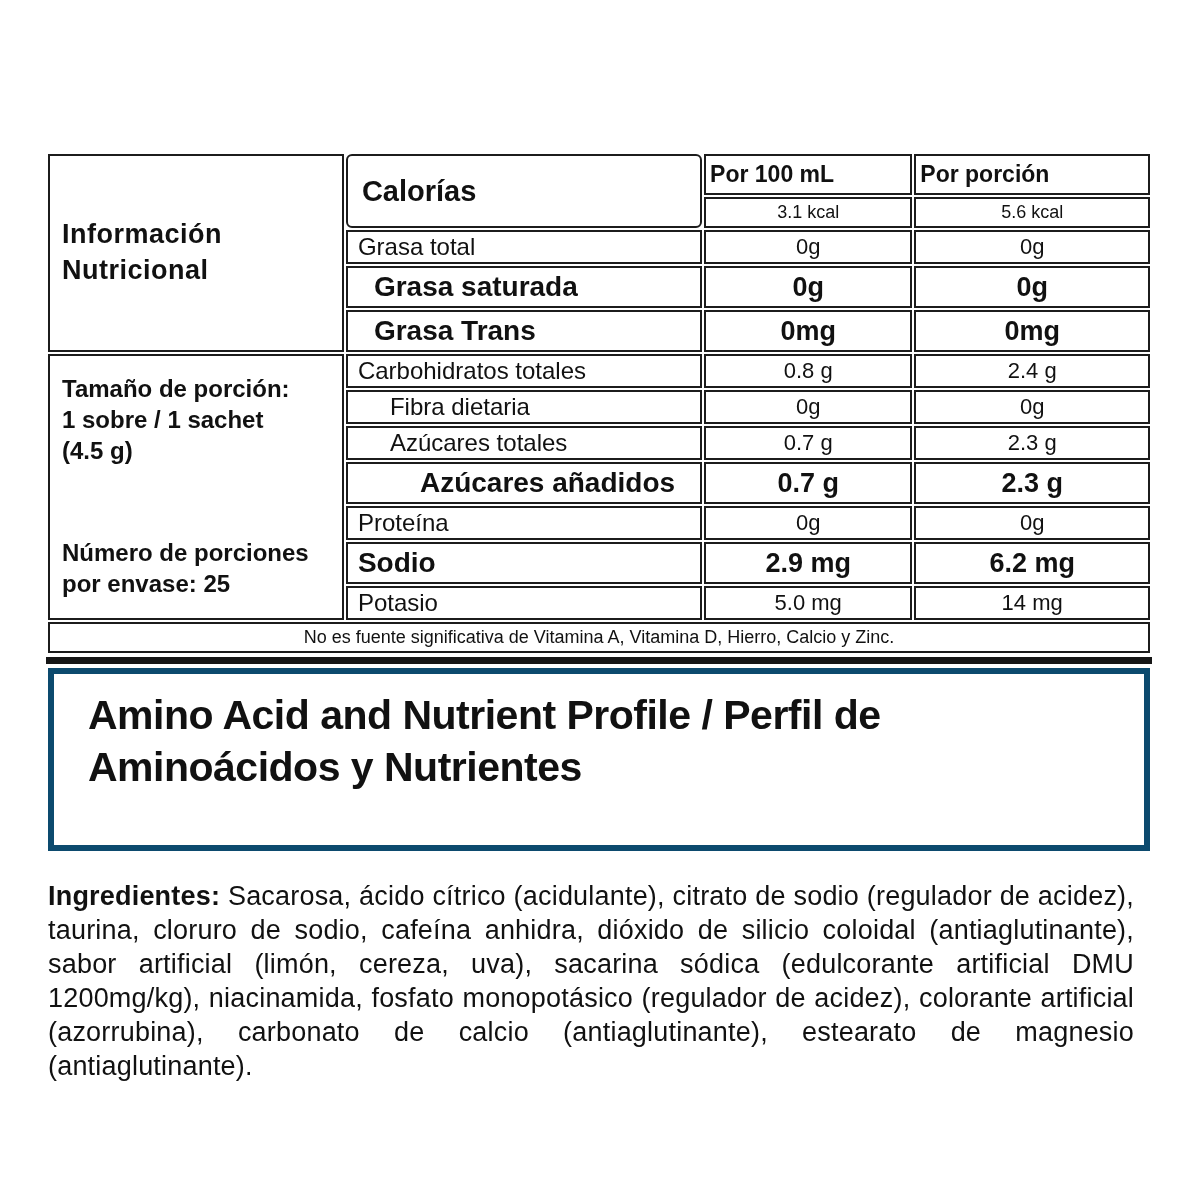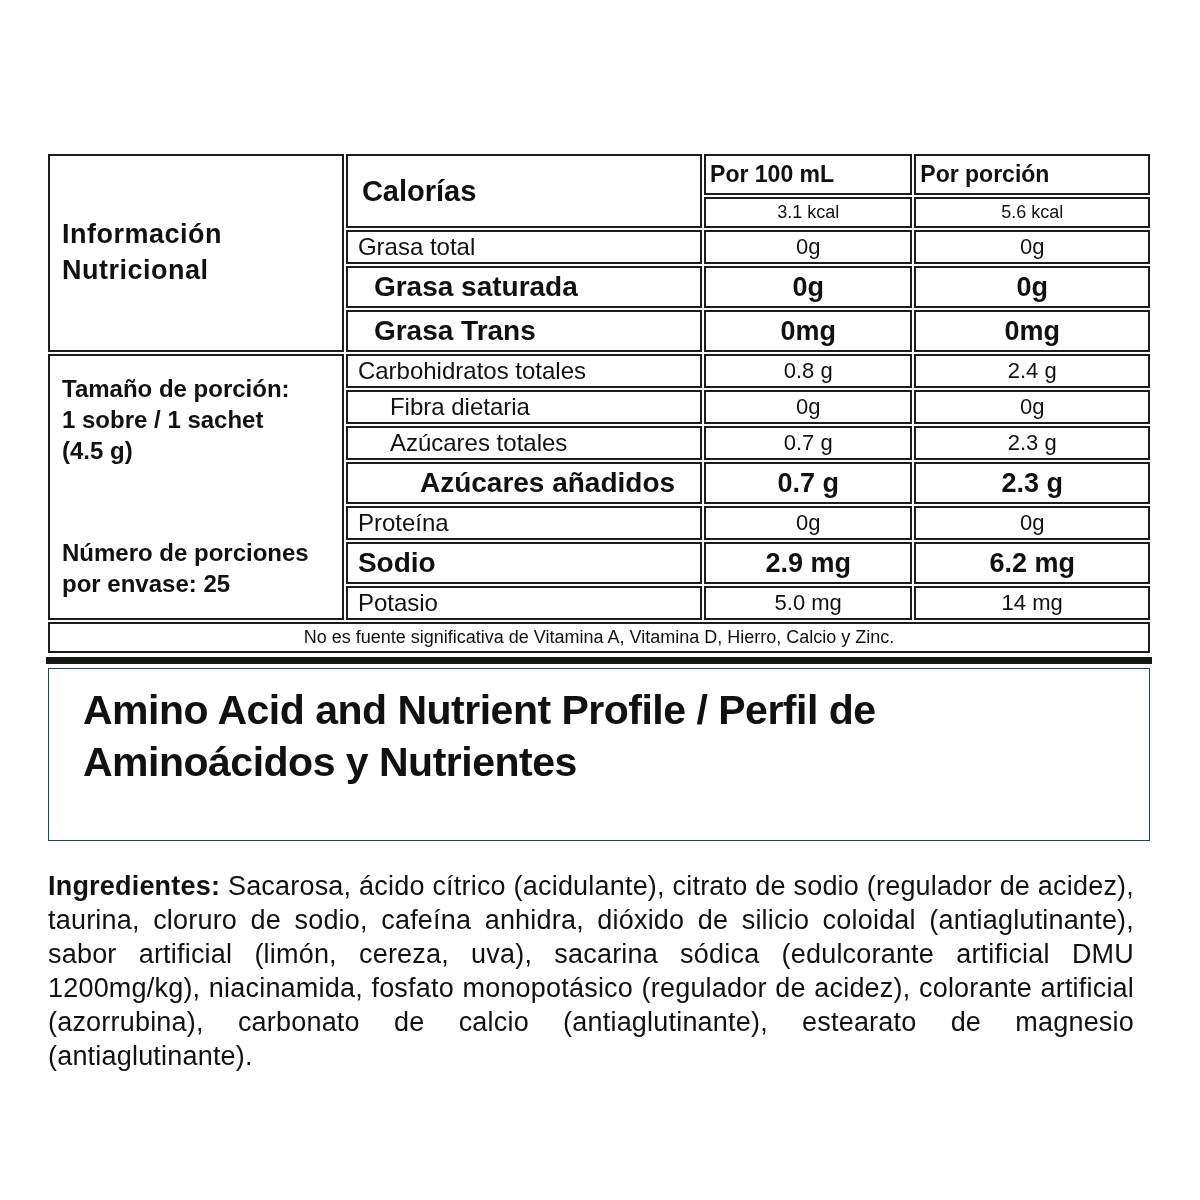--- a/index.html
+++ b/index.html
@@ -40,20 +40,21 @@
     font-size: 27px;
     font-weight: bold;
     line-height: 1.32;
     letter-spacing: 0.5px;
   }
   td.cal-cell {
     vertical-align: top;
     padding: 10px 14px;
     font-size: 29px;
     font-weight: bold;
+    border-radius: 6px;
   }
   td.hdr-cell {
     text-align: left;
     font-size: 23px;
     font-weight: bold;
     padding: 5px 4px;
   }
   td.kcal-cell {
     text-align: center;
     font-size: 18px;
@@ -100,21 +101,21 @@
 
   
   table.amino {
     width: 100%;
     border-collapse: separate;
     border-spacing: 2px;
     table-layout: fixed;
     margin-top: 0px;
   }
   table.amino td {
-    border: 1px solid #0c4a6e;
+    border: 6px solid #0c4a6e;
     background: #ffffff;
   }
   td.amino-head {
     padding: 16px 20px 52px 34px;
     font-size: 41px;
     font-weight: bold;
     line-height: 1.26;
     letter-spacing: -0.5px;
   }
   td.amino-row { padding: 3px 0; }

